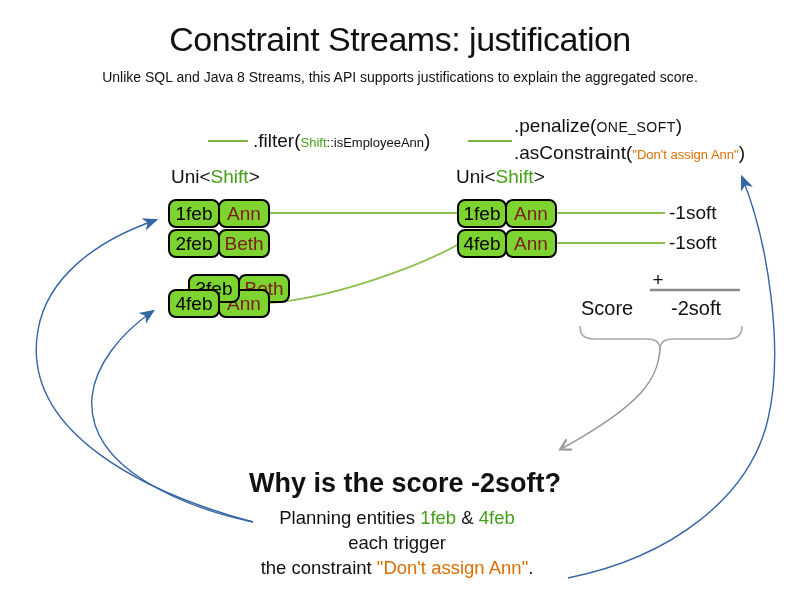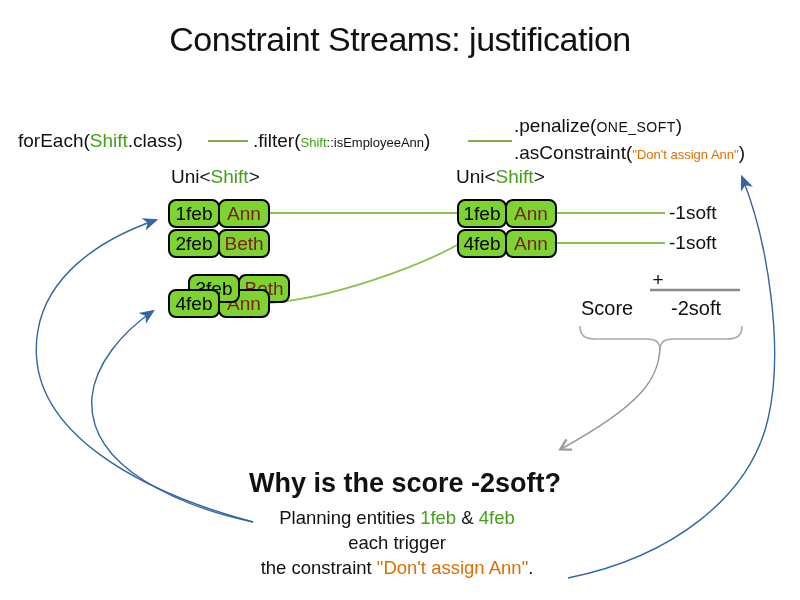--- a/index.html
+++ b/index.html
@@ -67,22 +67,22 @@
 
     <path d="M660,347 C659,378 643,404 561,449" fill="none" stroke="#999999" stroke-width="1.6" marker-end="url(#headGray)"></path>
 
     <path d="M253,522 C145,493 20,432 38,330 C47,278 95,241 156,220" fill="none" stroke="#3465a4" stroke-width="1.4" marker-end="url(#headBlue)"></path>
     <path d="M253,522 C183,507 86,468 92,397 C95,365 121,333 153,311" fill="none" stroke="#3465a4" stroke-width="1.4" marker-end="url(#headBlue)"></path>
 
     <path d="M568,578 C672,557 750,497 768,419 C784,351 769,244 742,177" fill="none" stroke="#3465a4" stroke-width="1.4" marker-end="url(#headBlue)"></path>
   </svg>
 
   <div class="abs title center">Constraint Streams: justification</div>
+  <div class="abs subtitle center">Unlike SQL and Java 8 Streams, this API supports justifications to explain the aggregated score.</div>
 
-  <div class="abs code" style="top:130px;left:18px;"><span>forEach(</span><span class="green">Shift</span><span>.class)</span></div>
 
   <div class="abs code" style="top:115px;left:514px;"><span>.penalize(</span><span class="smcaps">ONE_SOFT</span><span>)</span></div>
 
   <div class="abs code" style="top:130px;left:253px;"><span>.filter(</span><span class="sm green">Shift</span><span class="sm">::isEmployeeAnn</span><span>)</span></div>
 
   <div class="abs code" style="top:142px;left:514px;"><span>.asConstraint(</span><span class="sm orange">"Don't assign Ann"</span><span>)</span></div>
 
   <div class="abs typelabel" style="top:166px;left:171px;"><span>Uni&lt;</span><span class="green">Shift</span><span>&gt;</span></div>
   <div class="abs typelabel" style="top:166px;left:456px;"><span>Uni&lt;</span><span class="green">Shift</span><span>&gt;</span></div>
 

